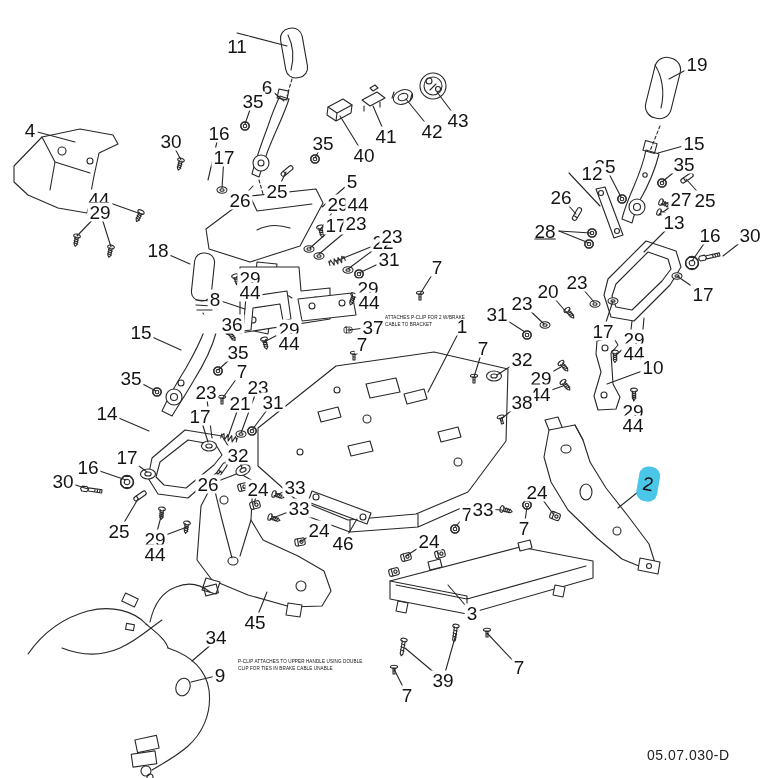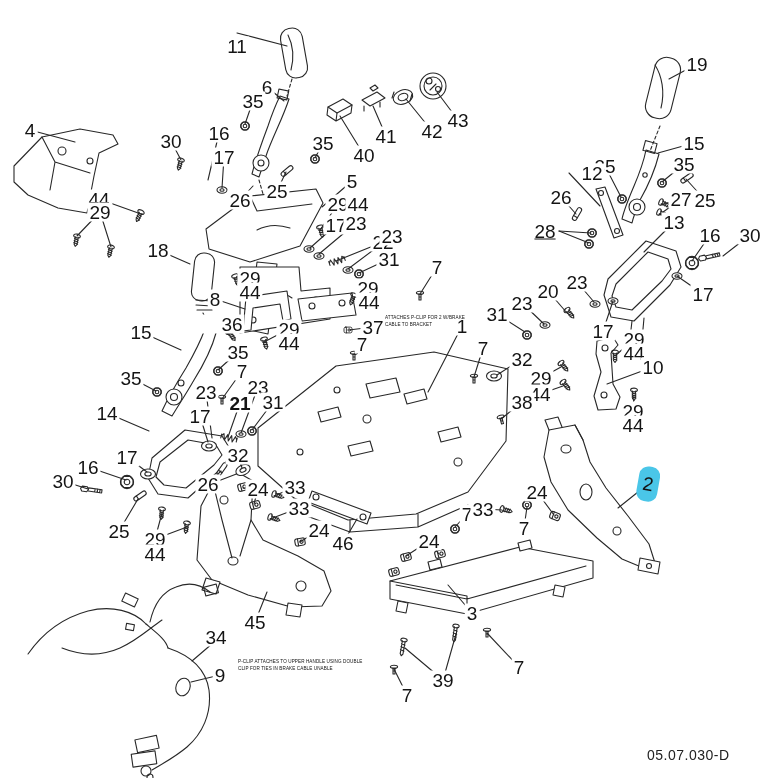--- a/index.html
+++ b/index.html
@@ -470,21 +470,21 @@
       <div class="callout" style="left: 141px; top: 332px;">15</div>
       <div class="callout" style="left: 238px; top: 352px;">35</div>
       <div class="callout" style="left: 131px; top: 378px;">35</div>
       <div class="callout" style="left: 250px; top: 278px;">29</div>
       <div class="callout" style="left: 250px; top: 292px;">44</div>
       <div class="callout" style="left: 289px; top: 329px;">29</div>
       <div class="callout" style="left: 289px; top: 343px;">44</div>
       <div class="callout" style="left: 242px; top: 371px;">7</div>
       <div class="callout" style="left: 206px; top: 392px;">23</div>
       <div class="callout" style="left: 200px; top: 416px;">17</div>
-      <div class="callout" style="left: 240px; top: 403px; font-weight: bold;">21</div>
+      <div class="callout" style="left: 240px; top: 403px;">21</div>
       <div class="callout" style="left: 258px; top: 387px;">23</div>
       <div class="callout" style="left: 273px; top: 402px;">31</div>
       <div class="callout" style="left: 107px; top: 413px;">14</div>
       <div class="callout" style="left: 127px; top: 457px;">17</div>
       <div class="callout" style="left: 88px; top: 467px;">16</div>
       <div class="callout" style="left: 63px; top: 481px;">30</div>
       <div class="callout" style="left: 119px; top: 531px;">25</div>
       <div class="callout" style="left: 208px; top: 484px;">26</div>
       <div class="callout" style="left: 238px; top: 455px;">32</div>
       <div class="callout" style="left: 258px; top: 489px;">24</div>

